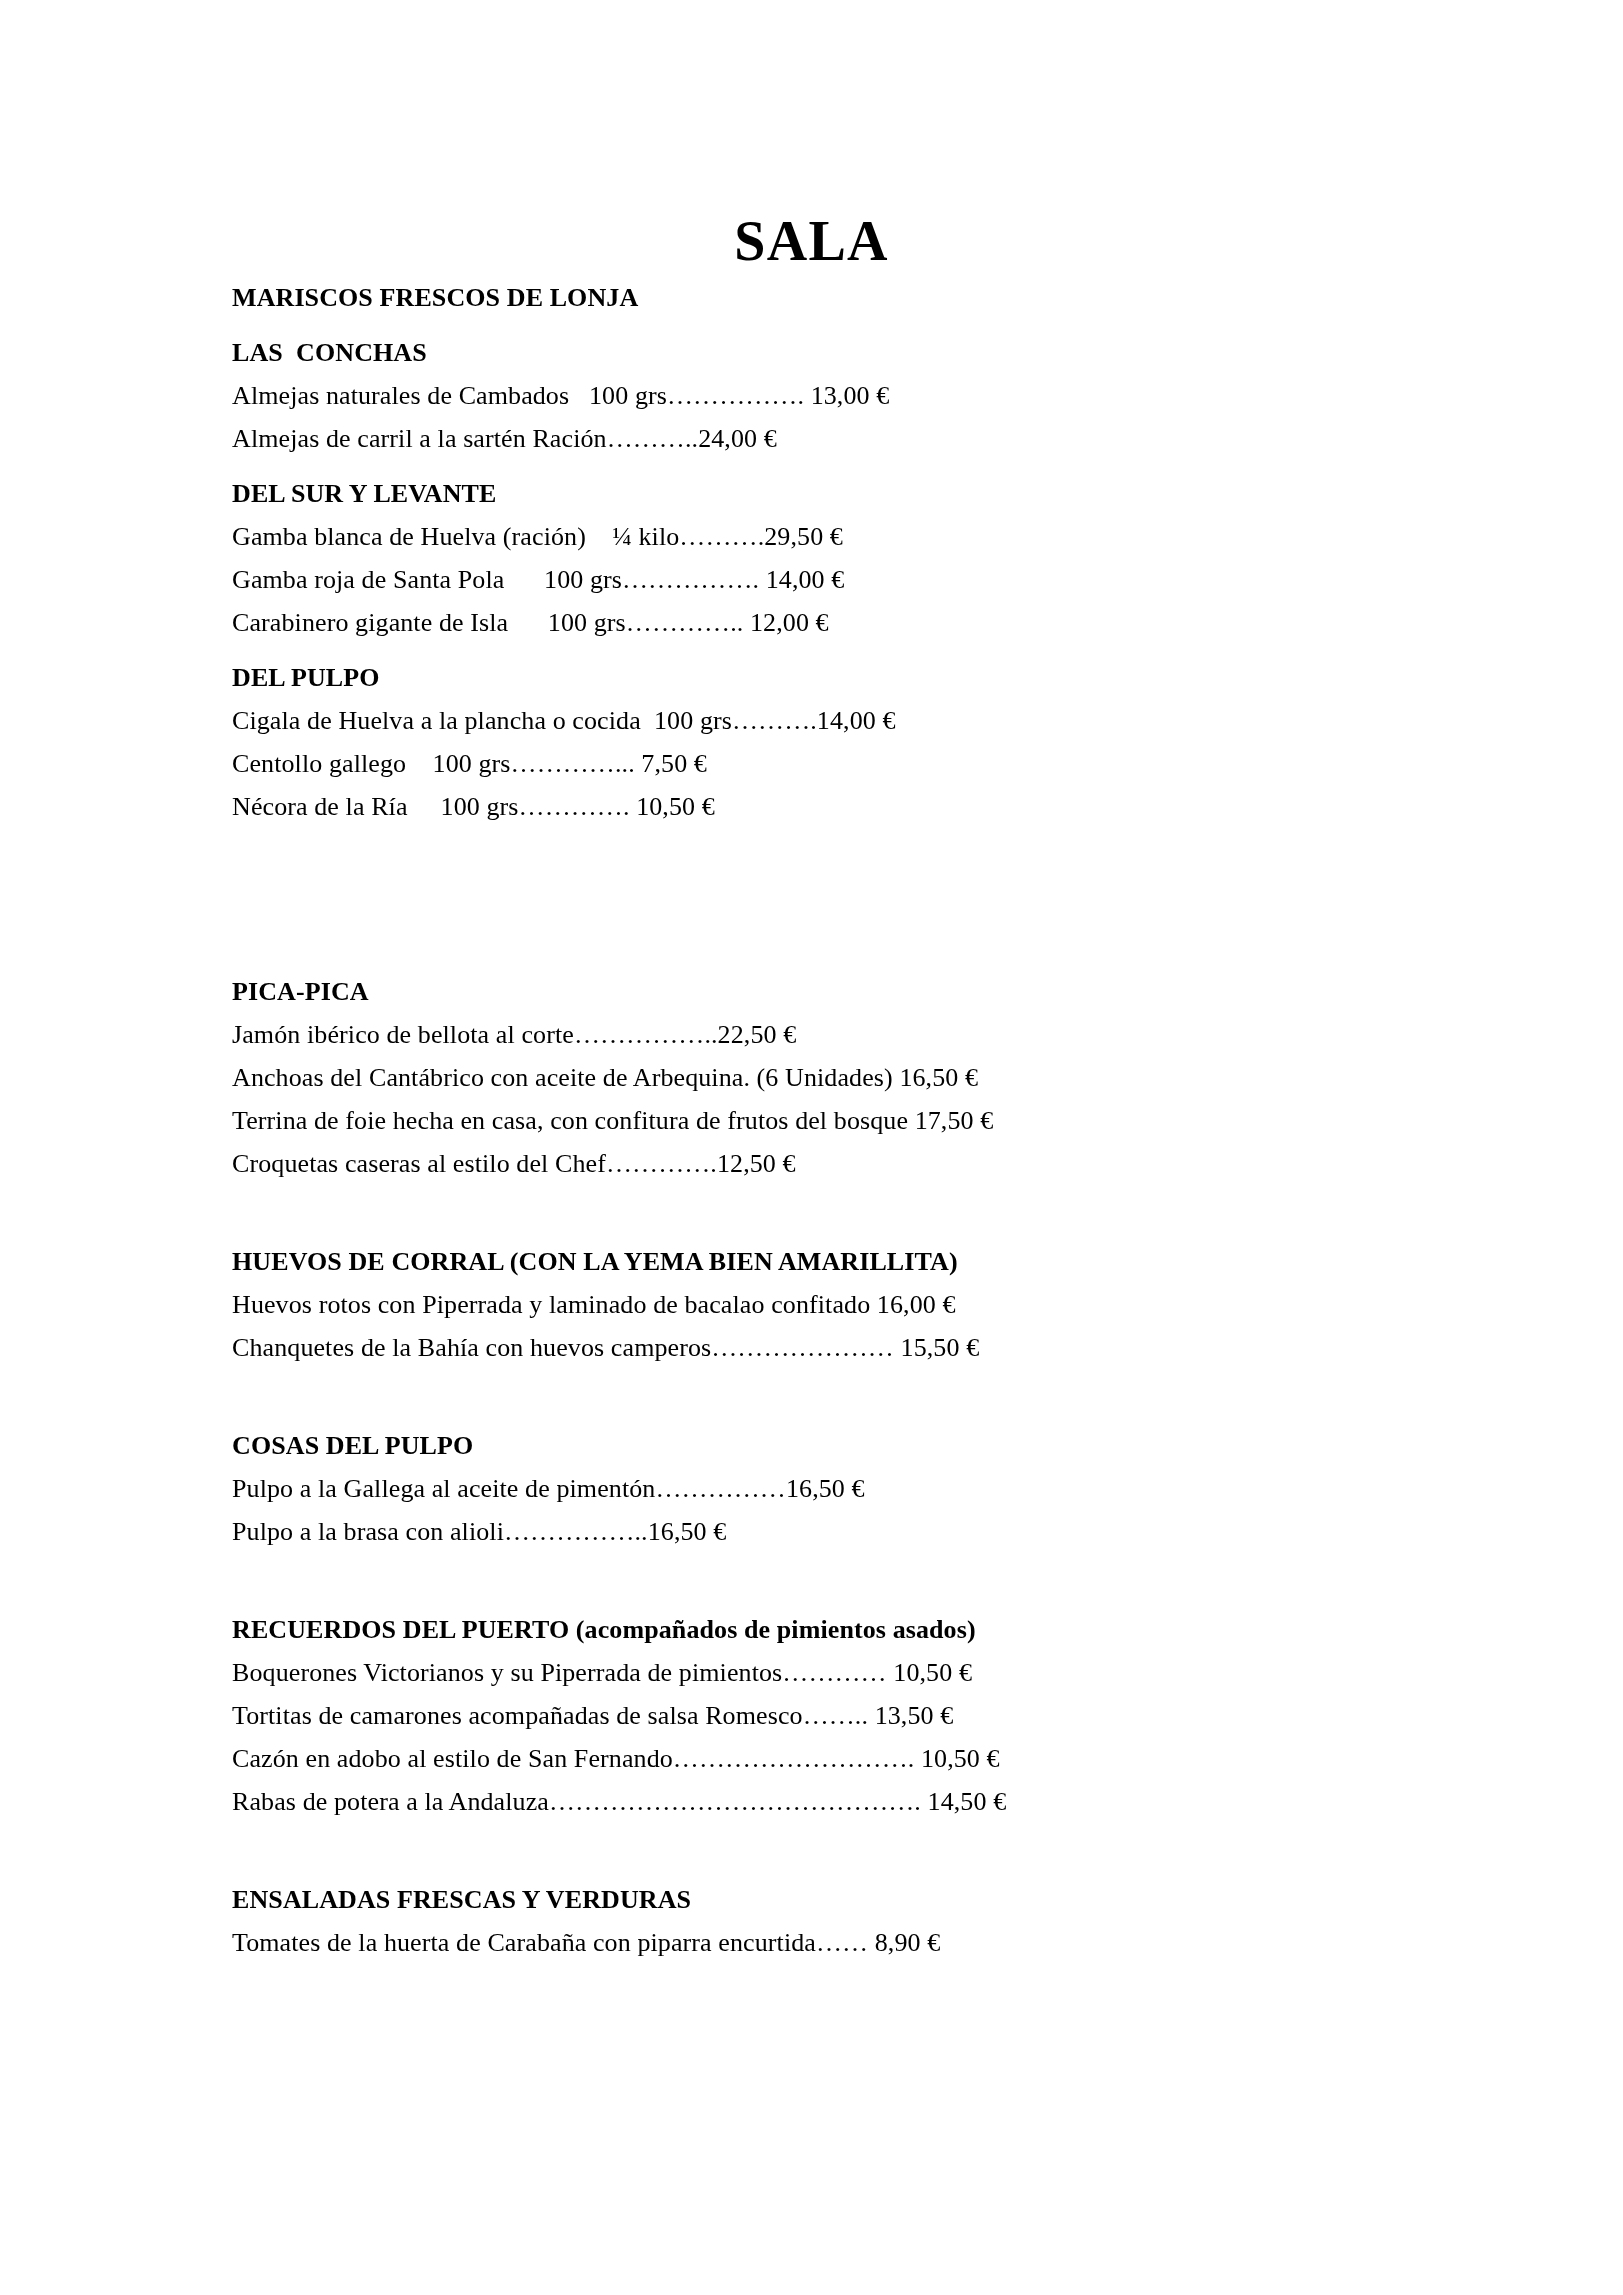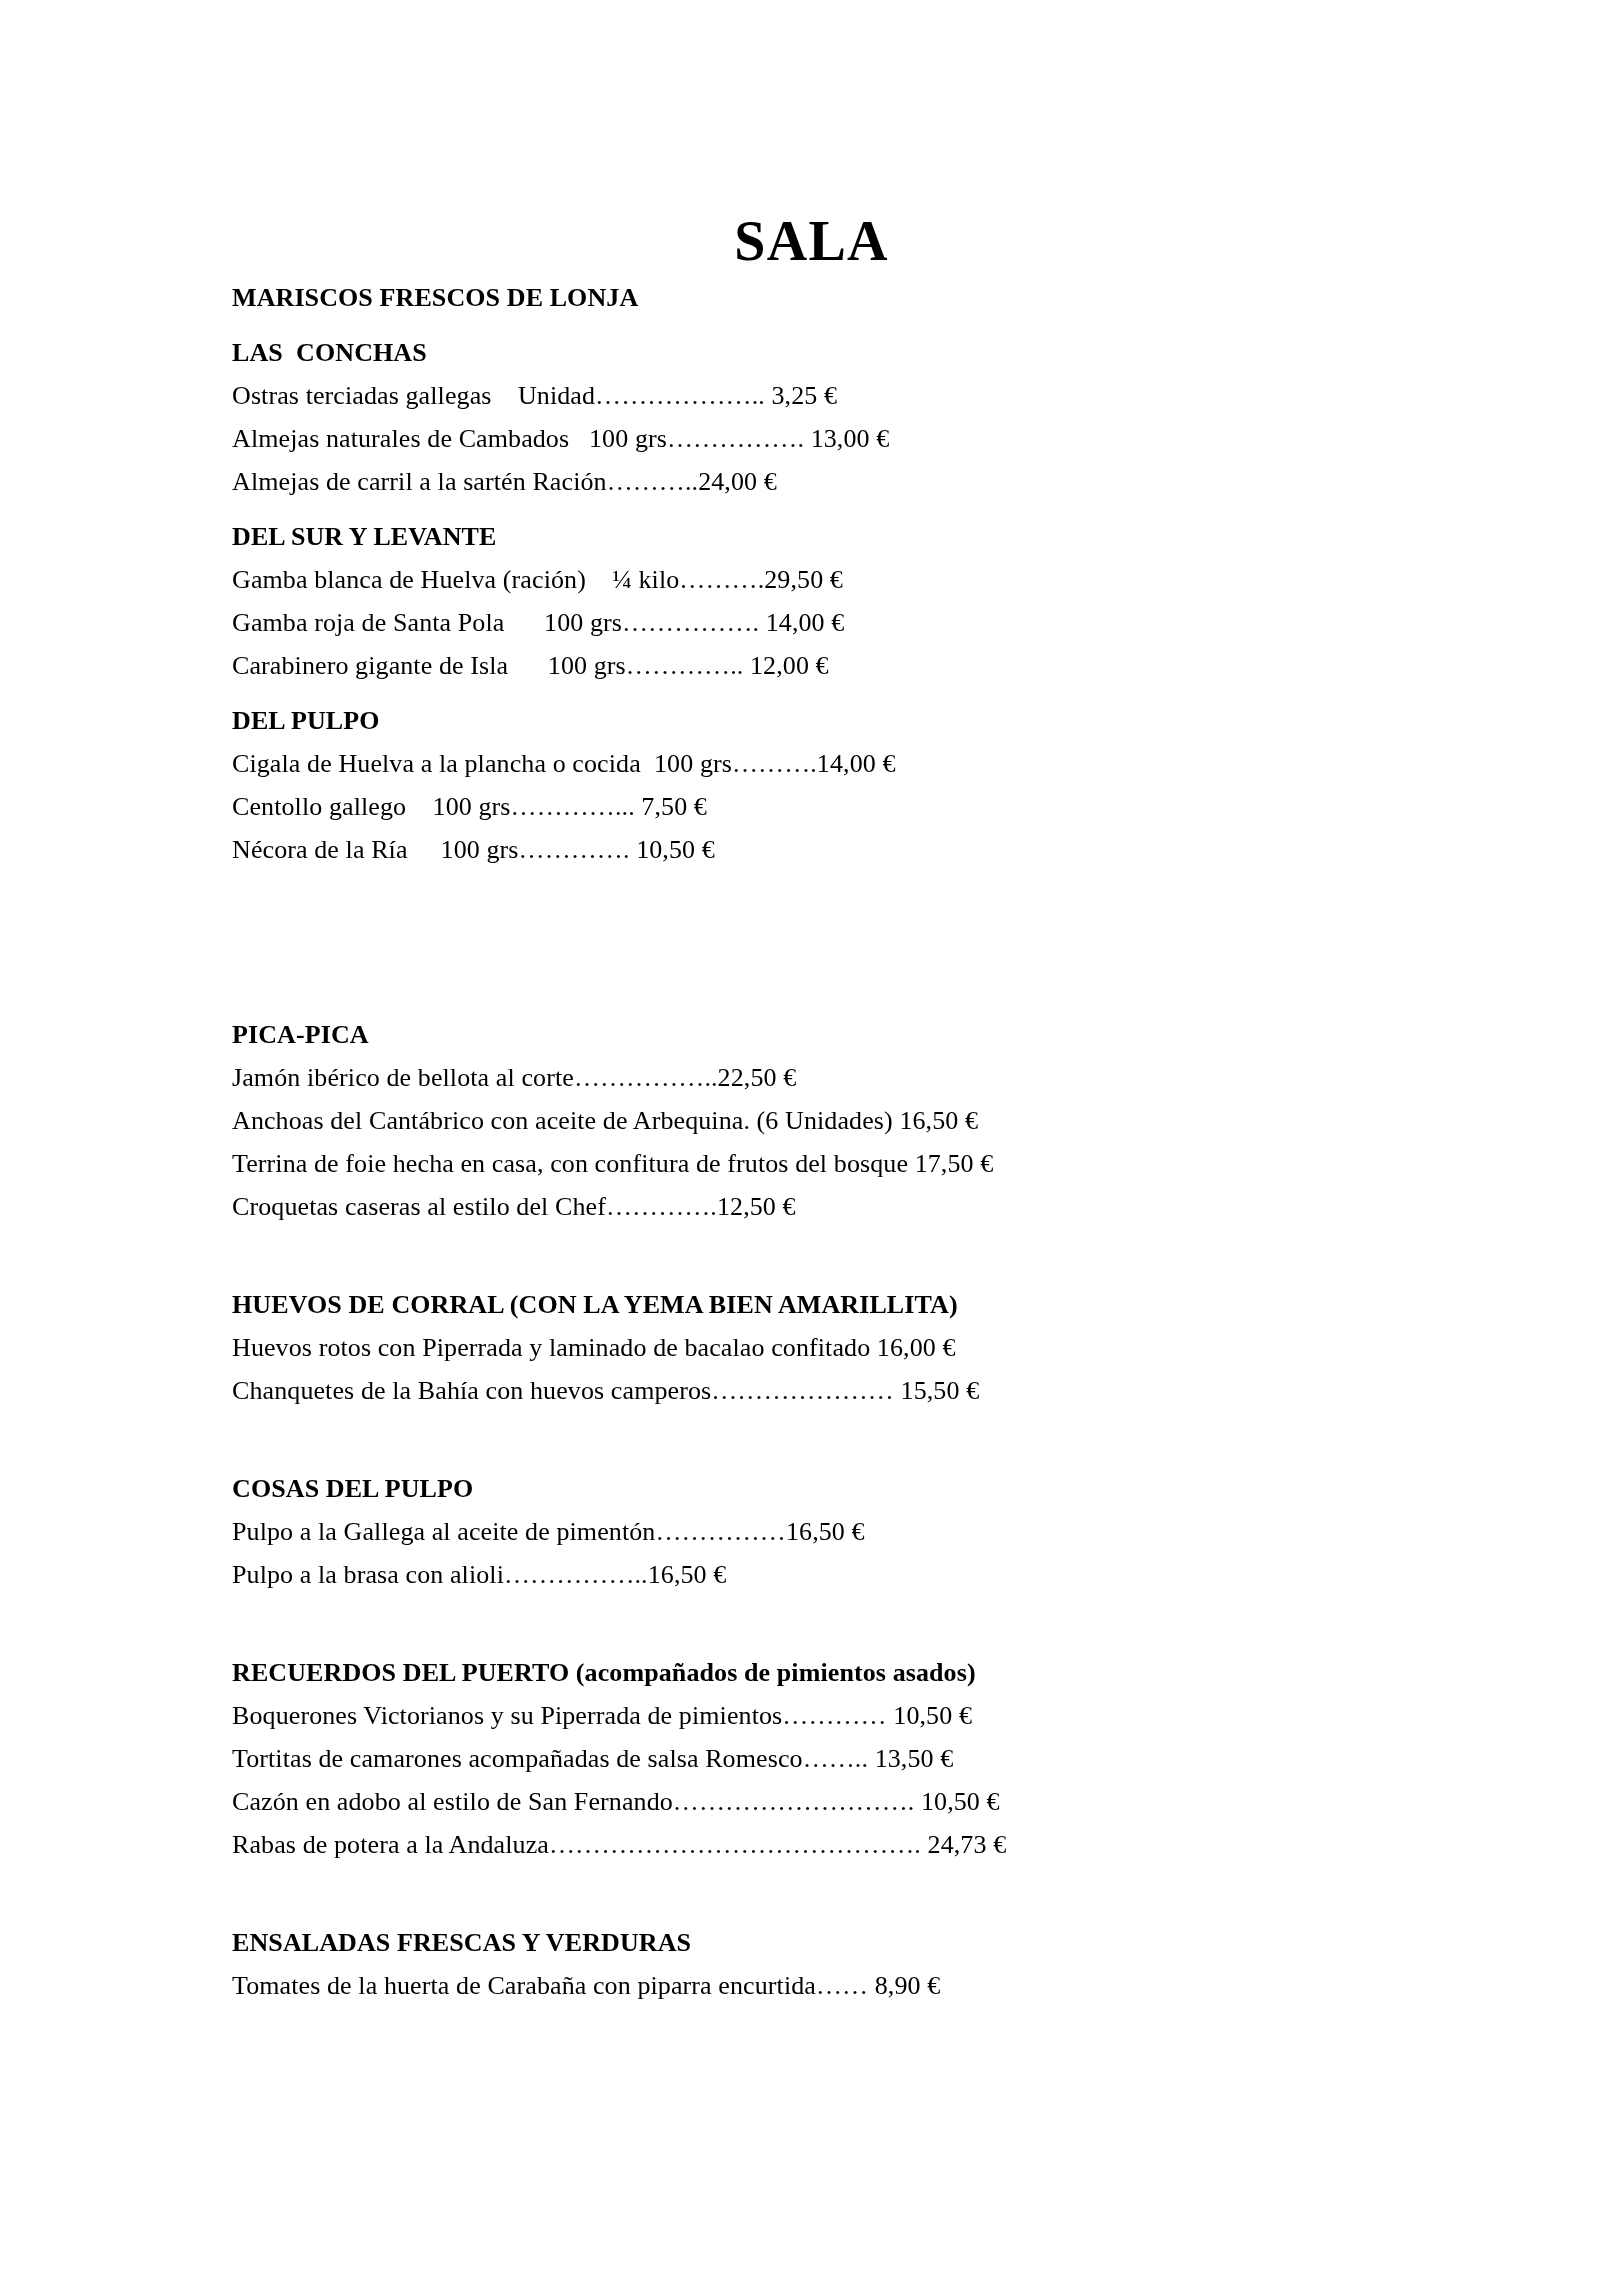--- a/index.html
+++ b/index.html
@@ -63,21 +63,20 @@
 <div class="page">
 
   <h1 class="doc-title">SALA</h1>
 
   <div class="content" id="menu-body">
       <div class="section">
         <div class="sec-head"><span>MARISCOS FRESCOS DE LONJA</span></div>
       </div>
       <div class="section">
         <div class="sec-head"><span>LAS  CONCHAS</span></div>
-        <div class="item">Ostras terciadas gallegas    Unidad……………….. 3,25 €</div>
         <div class="item">Almejas naturales de Cambados   100 grs……………. 13,00 €</div>
         <div class="item">Almejas de carril a la sartén Ración………..24,00 €</div>
       </div>
       <div class="section">
         <div class="sec-head"><span>DEL SUR Y LEVANTE</span></div>
         <div class="item">Gamba blanca de Huelva (ración)    ¼ kilo……….29,50 €</div>
         <div class="item">Gamba roja de Santa Pola      100 grs……………. 14,00 €</div>
         <div class="item">Carabinero gigante de Isla      100 grs………….. 12,00 €</div>
       </div>
       <div class="section">
@@ -105,21 +104,21 @@
         <div class="sec-head"><span>COSAS DEL PULPO</span></div>
         <div class="item">Pulpo a la Gallega al aceite de pimentón……………16,50 €</div>
         <div class="item">Pulpo a la brasa con alioli……………..16,50 €</div>
       </div>
       <div class="gap-1"></div>
       <div class="section">
         <div class="sec-head"><span>RECUERDOS DEL PUERTO </span><span class="sub">(acompañados de pimientos asados)</span></div>
         <div class="item">Boquerones Victorianos y su Piperrada de pimientos………… 10,50 €</div>
         <div class="item">Tortitas de camarones acompañadas de salsa Romesco…….. 13,50 €</div>
         <div class="item">Cazón en adobo al estilo de San Fernando………………………. 10,50 €</div>
-        <div class="item">Rabas de potera a la Andaluza……………………………………. 24,73 €</div>
+        <div class="item">Rabas de potera a la Andaluza……………………………………. 14,50 €</div>
       </div>
       <div class="gap-1"></div>
       <div class="section">
         <div class="sec-head"><span>ENSALADAS FRESCAS Y VERDURAS</span></div>
         <div class="item">Tomates de la huerta de Carabaña con piparra encurtida…… 8,90 €</div>
       </div>
     </div>
 
 </div>
 

